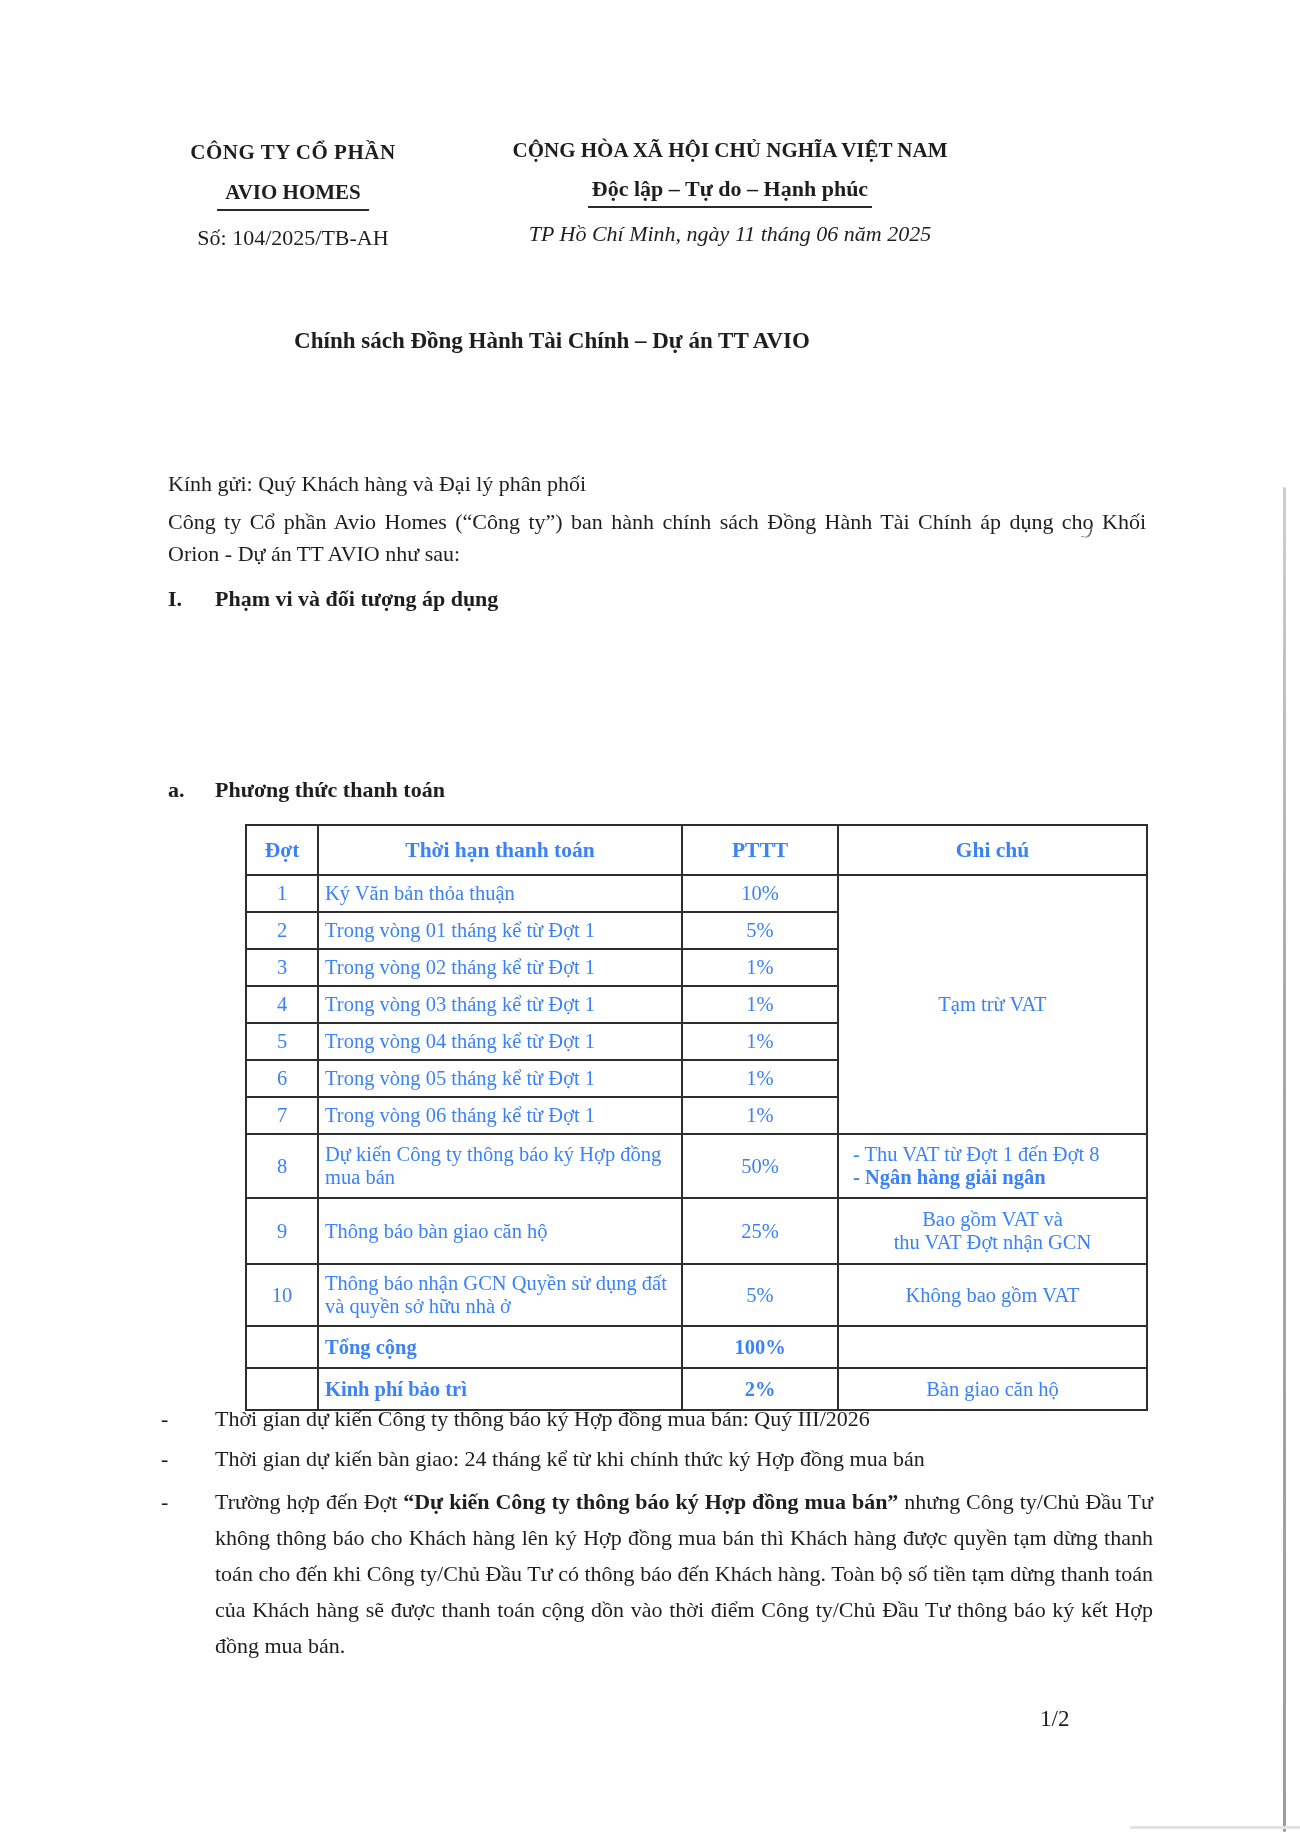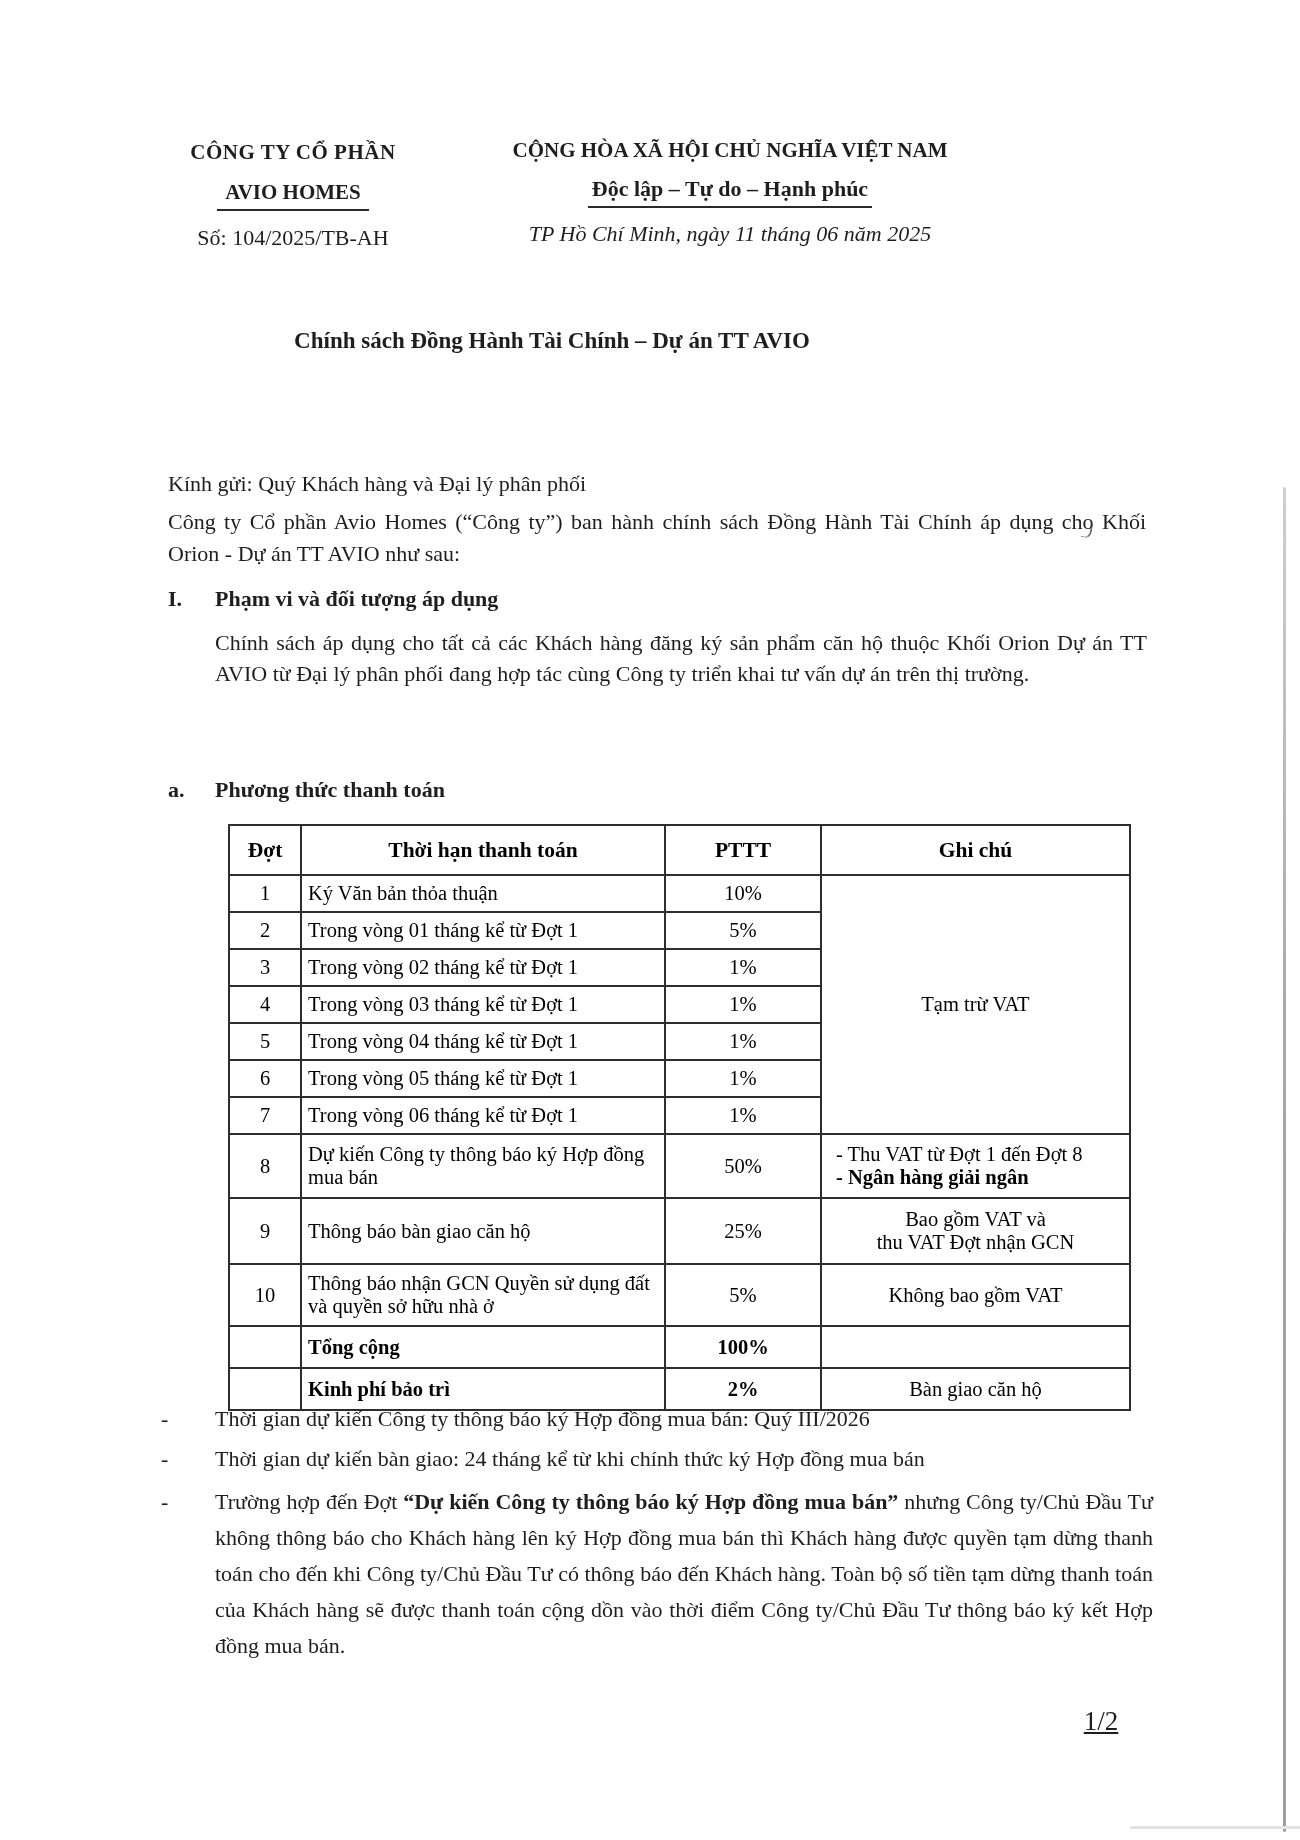--- a/index.html
+++ b/index.html
@@ -52,23 +52,23 @@
   .section-row .numeral{width:47px; flex:none;}
   .sec1{top:586px;}
   .sec2{top:733px;}
   .seca{top:777px;}
   .sec-body{
     position:absolute; left:215px; top:628px; width:932px;
     font-size:22px; line-height:30.5px; text-align:justify;
   }
   
   .pay-table{
-    position:absolute; left:228px; top:824px; width:901px;
+    position:absolute; left:245px; top:824px; width:901px;
     border-collapse:collapse; table-layout:fixed;
-    font-size:20.5px; color:#000000;
+    font-size:20.5px; color:#3b82f6;
   }
   .pay-table td,.pay-table th{
     border:2px solid #2e2e2e; padding:2px 6px; vertical-align:middle;
     overflow:hidden;
   }
   .pay-table th{font-size:21.5px; font-weight:700; text-align:center;}
   .pay-table td.dot{text-align:center;}
   .pay-table td.term{text-align:left; padding-left:6px;}
   .pay-table td.pct{text-align:center;margin-left:44px;}
   .pay-table td.note{text-align:center;}
@@ -80,21 +80,21 @@
   
   .notes-list{position:absolute; left:161px; top:1404px; width:992px;}
   .note-item{display:flex; font-size:22px; line-height:30px; margin-bottom:10px;}
   .note-item .marker{width:54px; flex:none;}
   .note-item .txt{flex:1;}
   .note-item.long .txt{text-align:justify; line-height:36px;}
   .note-item.long{line-height:36px;}
   
   .page-number{
     position:absolute; left:1040px; top:1706px; width:122px;
-    text-align:center; font-size:27px;text-decoration:underline;
+    text-align:left; font-size:23px;
   }
   
   .scan-line-right{
     position:absolute; left:1283px; top:487px; width:3px; height:1345px;
     background:linear-gradient(180deg,#cfcfcf 0%,#a8a8a8 40%,#9d9d9d 100%);
     border-radius:2px;
   }
   .scan-mark{
     position:absolute; left:1082px; top:524px; width:8px; height:13px;
     border-right:2.5px solid #4a4a4a; border-bottom:1px solid #6a6a6a;
@@ -130,21 +130,20 @@
     <div class="title-sub">Chính sách Đồng Hành Tài Chính – Dự án TT AVIO</div>
   </div>
 
   <div class="para intro">Công ty Cổ phần Avio Homes (“Công ty”) ban hành chính sách Đồng Hành Tài Chính áp dụng cho Khối Orion - Dự án TT AVIO như sau:</div>
   <div class="para salutation">Kính gửi: Quý Khách hàng và Đại lý phân phối</div>
 
   <div class="section-row sec1">
     <span class="numeral">I.</span>
     <span>Phạm vi và đối tượng áp dụng</span>
   </div>
-  <div class="sec-body">Chính sách áp dụng cho tất cả các Khách hàng đăng ký sản phẩm căn hộ thuộc Khối Orion Dự án TT AVIO từ Đại lý phân phối đang hợp tác cùng Công ty triển khai tư vấn dự án trên thị trường.</div>
 
 
   <div class="section-row seca">
     <span class="numeral">a.</span>
     <span>Phương thức thanh toán</span>
   </div>
 
   <table class="pay-table">
     <colgroup>
       <col style="width:72px">

